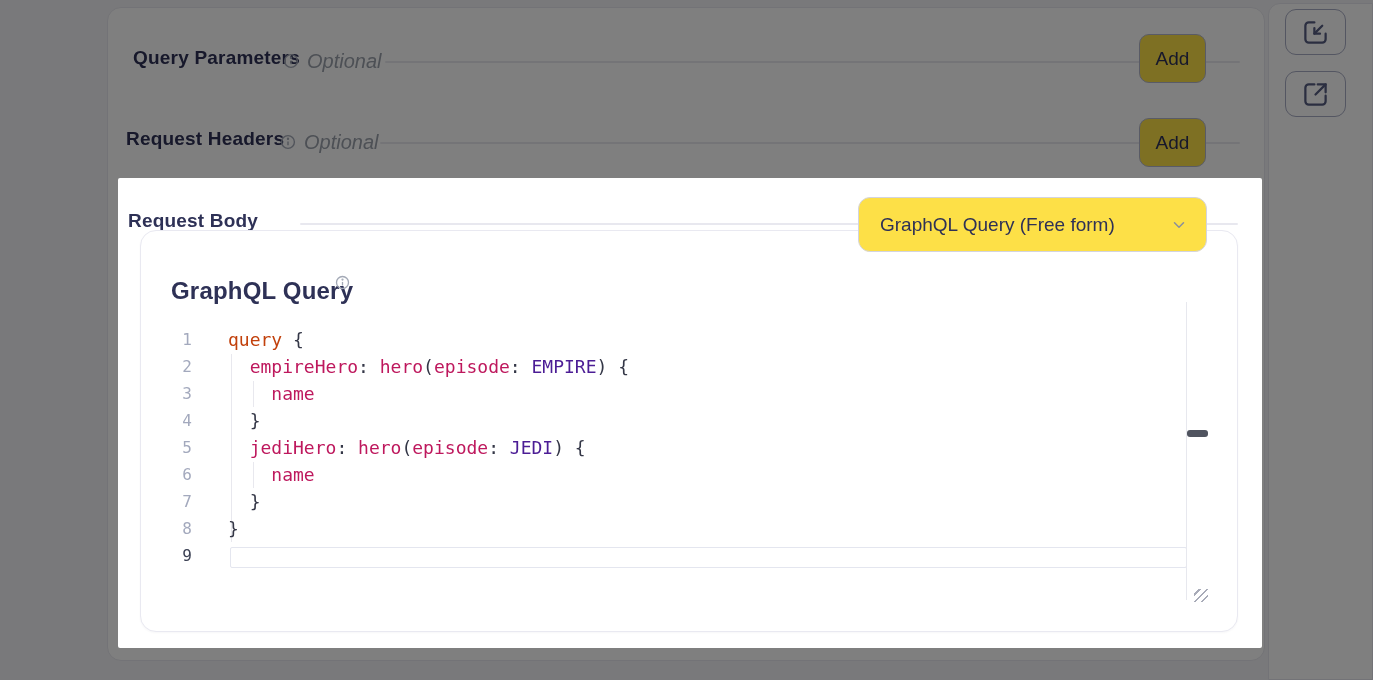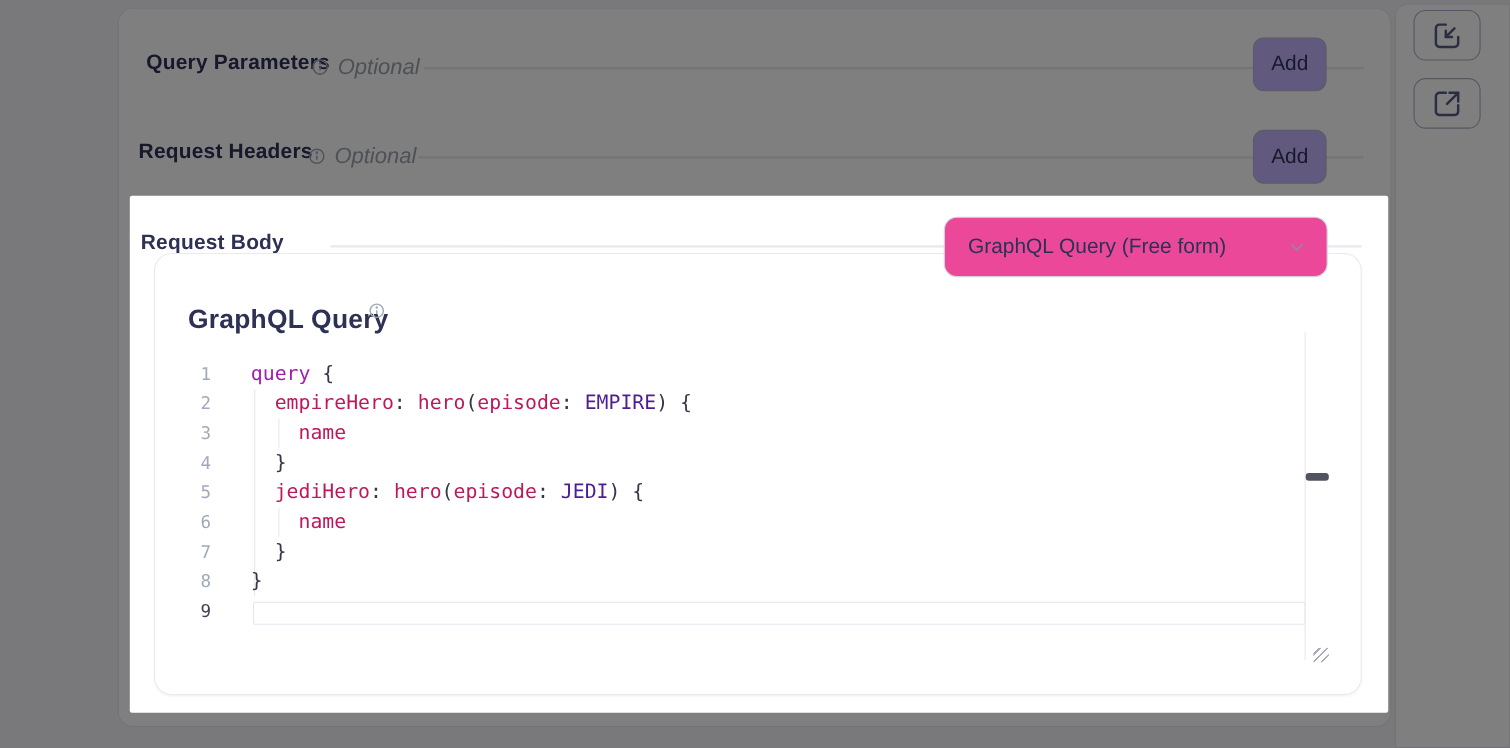--- a/index.html
+++ b/index.html
@@ -15,45 +15,45 @@
            border:1px solid #e7e7ee;border-radius:12px 0 0 0;box-sizing:border-box;}
   .icon-btn{position:absolute;left:16px;width:61px;height:46px;background:transparent;
             border:1.5px solid #a9adc4;border-radius:11px;display:flex;align-items:center;
             justify-content:center;cursor:pointer;padding:0;}
   .icon-btn svg{stroke:#565d81;fill:none;stroke-width:2;stroke-linecap:round;stroke-linejoin:round;}
 
   
   .section-label{color:#2e3156;font-size:19px;font-weight:600;letter-spacing:.2px;white-space:nowrap;}
   .hint{color:#9aa0ab;font-size:20px;font-style:italic;white-space:nowrap;}
   .rule{height:2px;background:#e8e8ef;border-radius:1px;}
-  .add-btn{width:67px;height:49px;background:#c4b5fd;border:1.5px solid #b3b7cc;border-radius:10px;
+  .add-btn{width:67px;height:49px;background:#fde047;border:1.5px solid #b3b7cc;border-radius:10px;
            color:#2e3156;font-size:19px;font-weight:500;font-family:"Liberation Sans",sans-serif;
            cursor:pointer;display:flex;align-items:center;justify-content:center;}
   .info{display:inline-flex;}
   .info svg{stroke:#a3a9b6;fill:none;stroke-width:1.4;}
 
   
   .panel{left:140px;top:230px;width:1098px;height:402px;background:#fff;
          border:1.5px solid #e9e9f1;border-radius:16px;box-sizing:border-box;
          box-shadow:0 1px 2px rgba(40,40,80,0.04);}
-  .select-box{left:858px;top:197px;width:349px;height:55px;background:#ec4899;border:1px solid #d3d4e0;
+  .select-box{left:858px;top:197px;width:349px;height:55px;background:#fde047;border:1px solid #d3d4e0;
               border-radius:12px;box-sizing:border-box;display:flex;align-items:center;
               padding:0 18px 0 21px;cursor:pointer;justify-content:space-between;}
   .select-box .val{color:#2e3156;font-size:19px;white-space:nowrap;}
   .select-box svg{stroke:#8a8f9c;fill:none;stroke-width:2;stroke-linecap:round;stroke-linejoin:round;}
 
   
   .gutter{left:158px;top:326px;width:34px;text-align:right;
           font-family:"DejaVu Sans Mono","Liberation Mono",monospace;font-size:16px;color:#a3a9bd;}
   .gutter div{height:27px;line-height:27px;}
   .gutter .active{color:#3c4154;}
   .code{left:228px;top:326px;font-family:"DejaVu Sans Mono","Liberation Mono",monospace;
         font-size:18px;color:#343747;}
   .code div{height:27px;line-height:27px;white-space:pre;}
-  .tk-keyword{color:#a21caf;}
+  .tk-keyword{color:#c2410c;}
   .tk-prop{color:#be185d;}
   .tk-enum{color:#4c1d95;}
   .tk-punct{color:#343747;}
   .guide{width:1px;background:#e8e8ee;}
   .active-line{left:230px;top:547px;width:957px;height:21px;border:1px solid #e4e6ef;
                border-radius:2px;box-sizing:border-box;background:#fff;}
   .track{left:1186px;top:302px;width:1px;height:298px;background:#e7e8ee;}
   .thumb{left:1187px;top:430px;width:21px;height:7px;background:#50545f;border-radius:3px;cursor:pointer;}
   .grip{left:1194px;top:589px;width:14px;height:13px;cursor:nwse-resize;
         background:repeating-linear-gradient(135deg,transparent 0 3.5px,#a8abb8 3.5px 5px);}

